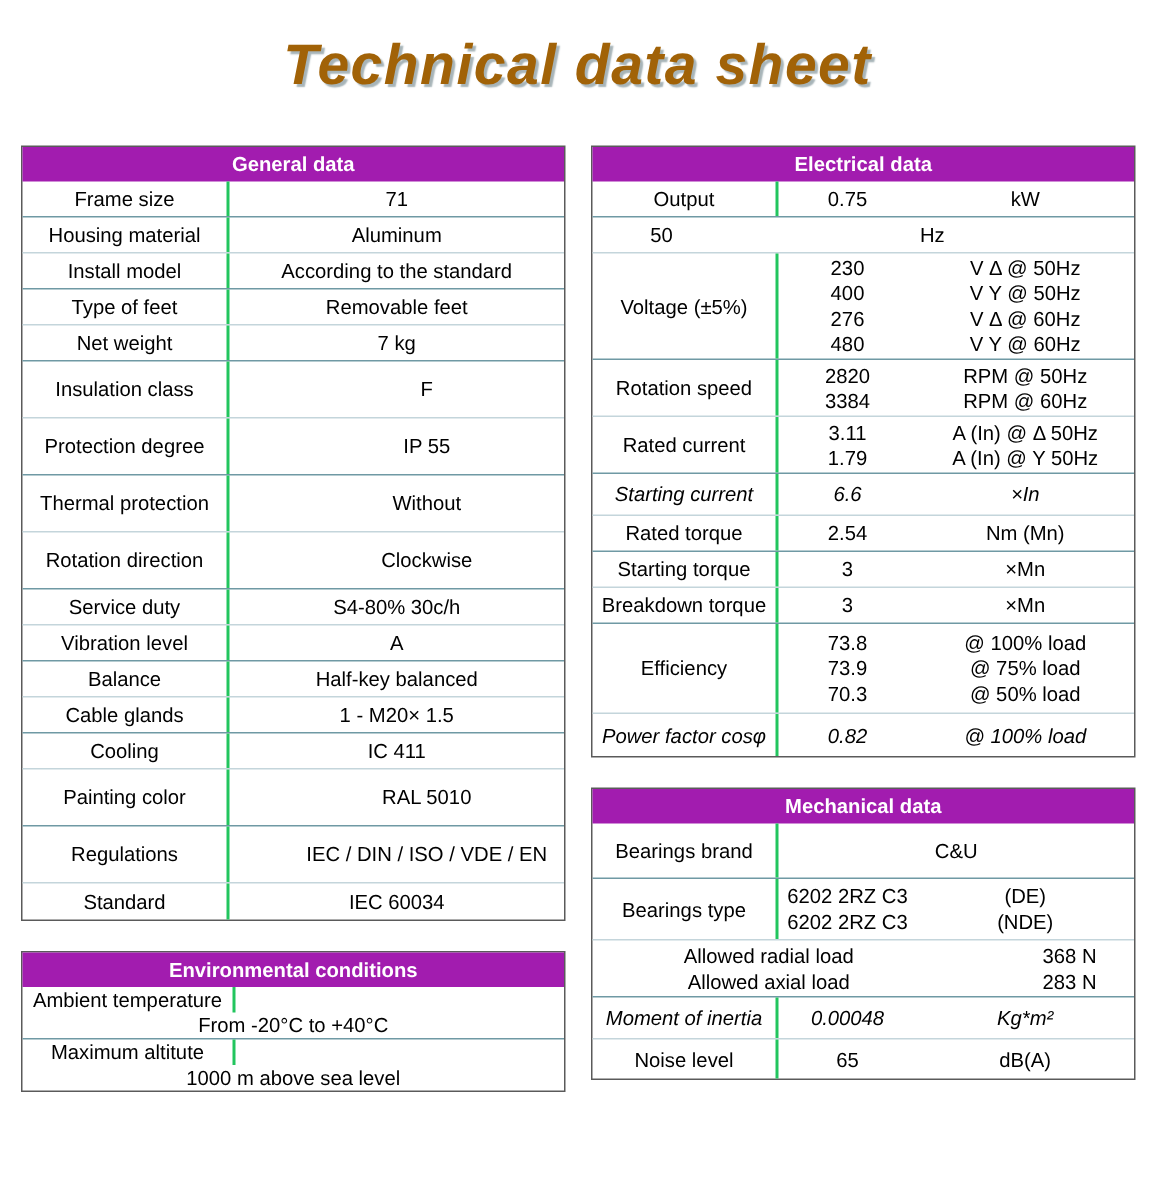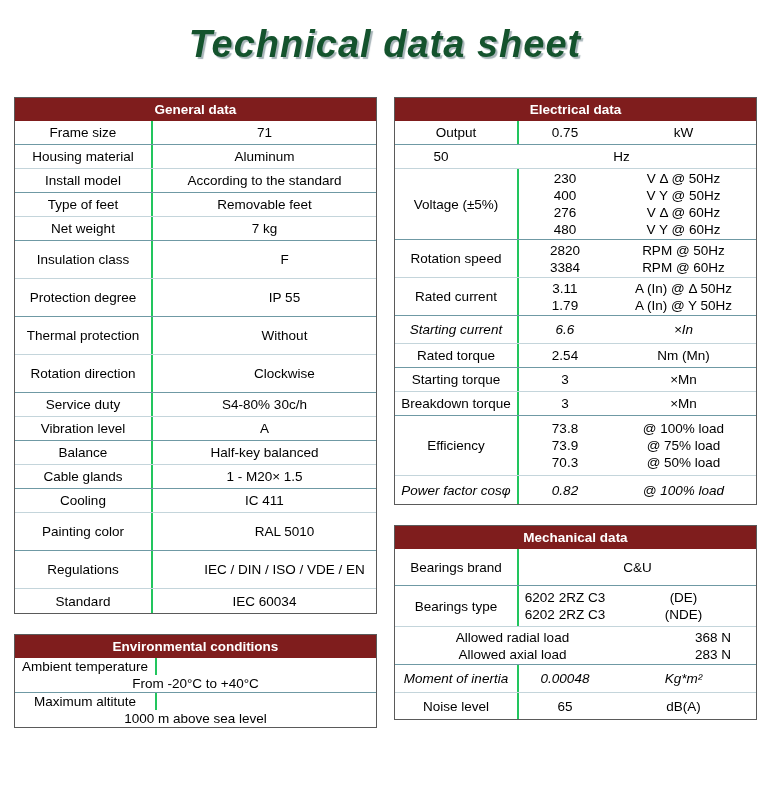--- a/index.html
+++ b/index.html
@@ -3,29 +3,29 @@
 <meta charset="utf-8">
 <style>
   html,body{margin:0;padding:0;}
   body{
     width:770px;height:791px;background:#ffffff;overflow:hidden;
     font-family:"Liberation Sans", sans-serif;color:#000;
   }
   .title{
     margin:22px 0 0 0;height:44px;line-height:44px;text-align:center;
     font-size:38px;font-weight:bold;font-style:italic;letter-spacing:1px;
-    color:#14532d;text-shadow:2px 2px 1px #a7b4b8;
+    color:#a16207;text-shadow:2px 2px 1px #a7b4b8;
   }
   .columns{display:flex;gap:17px;padding:31px 13px 0 14px;align-items:flex-start;}
   .col{width:363px;display:flex;flex-direction:column;}
   .tbl{border:1px solid #5a5a5a;background:#fff;box-sizing:border-box;width:363px;}
   .tbl.gap{margin-bottom:20px;}
   .thead{
     height:23px;display:flex;align-items:center;justify-content:center;
-    background:#7f1d1d;color:#fff;font-weight:bold;font-size:13.5px;
+    background:#a21caf;color:#fff;font-weight:bold;font-size:13.5px;
   }
   .row{display:flex;align-items:stretch;box-sizing:border-box;min-height:24px;
        border-bottom:1px solid #c4d5db;font-size:13.5px;}
   .row:nth-child(odd){border-bottom-color:#6f99a4;}
   .row:last-child{border-bottom:none;}
   .cell{display:flex;align-items:center;justify-content:center;text-align:center;
         box-sizing:border-box;padding:1px 2px;}
   .cell.lines{flex-direction:column;text-align:right;}
   .cell.lines span{display:block;line-height:17px;white-space:nowrap;}
   .lbl{width:138px;border-right:2px solid #22c55e;}

